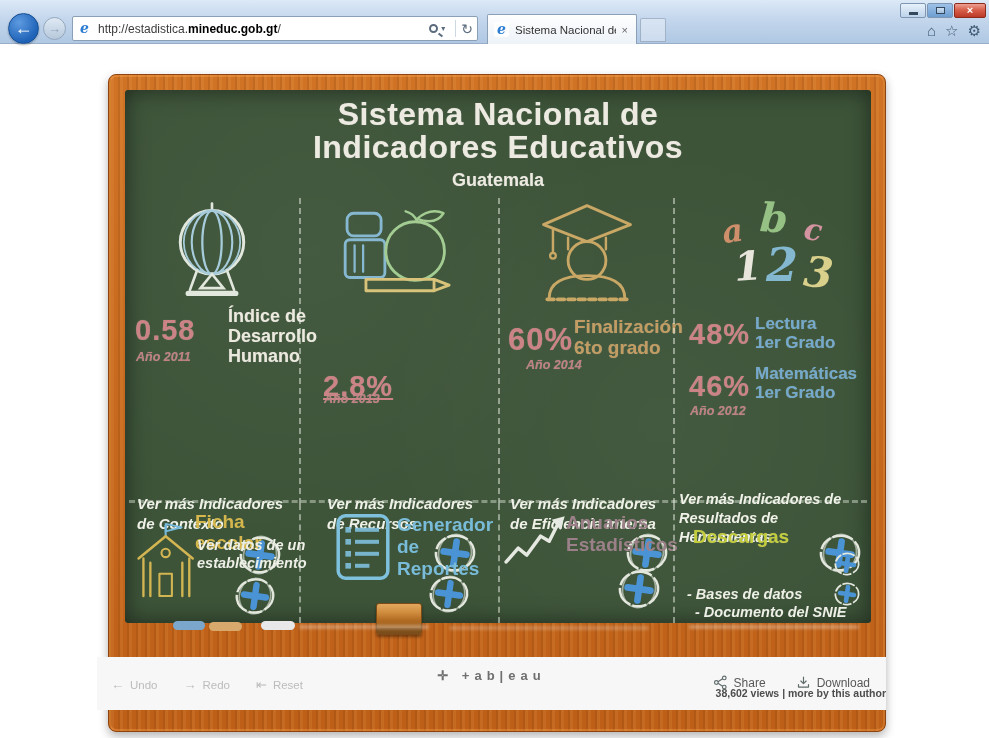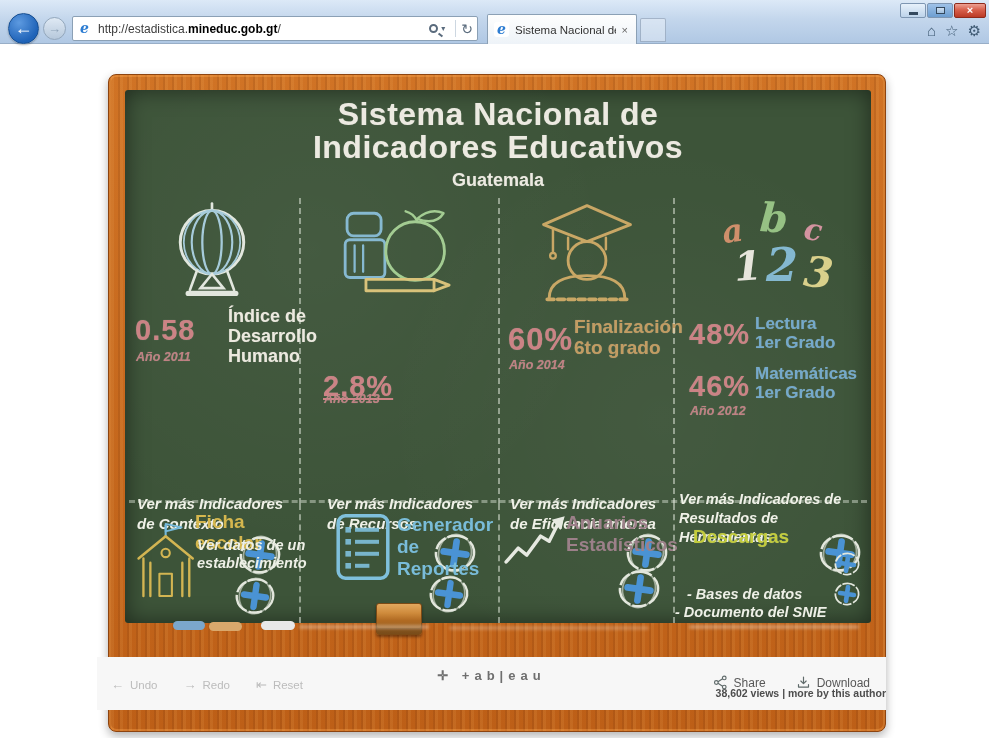--- a/index.html
+++ b/index.html
@@ -242,21 +242,21 @@
               <path d="M24 30 V56" stroke-width="2.6"></path>
                   <circle cx="24" cy="59" r="3" stroke-width="2.4"></circle>
               <circle cx="60" cy="64" r="20" stroke-width="3"></circle>
               <path d="M40 40 V52 M80 40 V52" stroke-width="2.6"></path>
               <path d="M20 104 q0 -24 40 -24 q40 0 40 24" stroke-width="3"></path>
               <path d="M18 105 H102" stroke-width="4" stroke-dasharray="7 4"></path>
             </g>
               </svg>
             </div>
           <div class="stat-val chalk" style="left:8px; top:124px; font-size:31px;">60%</div>
-          <div class="stat-year chalk" style="left:9px; top:160px;">Año 2014</div>
+          <div class="stat-year chalk" style="left:26px; top:160px;">Año 2014</div>
           <div class="stat-label lbl-tan chalk" style="left:74px; top:118px;">Finalización
 6to grado</div>
           <div class="more" style="left:10px;">Ver más Indicadores
 de Eficiencia Interna</div>
           <div class="plusbtn" style="left:124px; top:332px;">
             <svg width="46" height="46" viewBox="0 0 48 48">
               <ellipse cx="24" cy="24" rx="20" ry="18" fill="none" stroke="#e3e7dd" stroke-width="2.6" stroke-dasharray="22 3 15 2" transform="rotate(-10 24 24)"></ellipse>
               <ellipse cx="24" cy="24" rx="17" ry="19.5" fill="none" stroke="#e3e7dd" stroke-width="1.8" opacity=".6" transform="rotate(16 24 24)"></ellipse>
               <path d="M24 12 V36 M12 24 H36" stroke="#4a93d4" stroke-width="7" stroke-linecap="round" transform="rotate(8 24 24)"></path>
             </svg></div>
@@ -348,21 +348,21 @@
           <div class="plusbtn" style="left:116px; top:62px;">
             <svg width="46" height="46" viewBox="0 0 48 48">
               <ellipse cx="24" cy="24" rx="20" ry="18" fill="none" stroke="#e3e7dd" stroke-width="2.6" stroke-dasharray="22 3 15 2" transform="rotate(-10 24 24)"></ellipse>
               <ellipse cx="24" cy="24" rx="17" ry="19.5" fill="none" stroke="#e3e7dd" stroke-width="1.8" opacity=".6" transform="rotate(16 24 24)"></ellipse>
               <path d="M24 12 V36 M12 24 H36" stroke="#4a93d4" stroke-width="7" stroke-linecap="round" transform="rotate(8 24 24)"></path>
             </svg></div>
         </div>
 
         <div class="cell sep" style="left:548px; width:198px;">
           <div class="dl-title chalk" style="left:18px; top:22px;">Descargas</div>
-          <div class="dl-item" style="left:0; top:52px;margin-top:48px;">- Documento del SNIE</div>
+          <div class="dl-item" style="left:20px; top:52px;margin-top:48px;">- Documento del SNIE</div>
           <div class="plusbtn small" style="left:158px; top:46px;">
             <svg width="28" height="28" viewBox="0 0 48 48">
               <ellipse cx="24" cy="24" rx="20" ry="18" fill="none" stroke="#e3e7dd" stroke-width="3" stroke-dasharray="22 3 15 2" transform="rotate(-10 24 24)"></ellipse>
               <path d="M24 12 V36 M12 24 H36" stroke="#4a93d4" stroke-width="8" stroke-linecap="round" transform="rotate(8 24 24)"></path>
             </svg></div>
           <div class="dl-item" style="left:12px; top:82px;">- Bases de datos</div>
           <div class="plusbtn small" style="left:158px; top:76px;">
             <svg width="28" height="28" viewBox="0 0 48 48">
               <ellipse cx="24" cy="24" rx="20" ry="18" fill="none" stroke="#e3e7dd" stroke-width="3" stroke-dasharray="22 3 15 2" transform="rotate(-10 24 24)"></ellipse>
               <path d="M24 12 V36 M12 24 H36" stroke="#4a93d4" stroke-width="8" stroke-linecap="round" transform="rotate(8 24 24)"></path>

